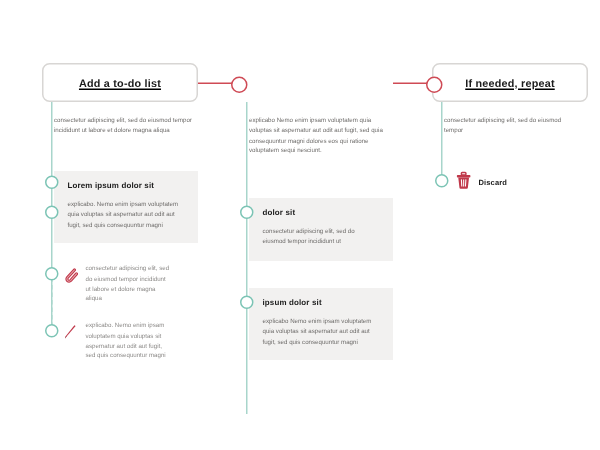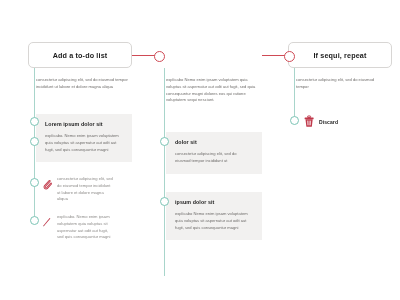--- a/index.html
+++ b/index.html
@@ -36,20 +36,21 @@
     box-sizing: border-box;
     width: 100%;
     height: 26px;
     border: 1px solid #d8d6d4;
     border-radius: 5px;
     background: #ffffff;
     display: flex;
     align-items: center;
     justify-content: center;
     z-index: 5;
+    text-decoration: underline;
   }
   .header-card-title {
     font-size: 7.2px;
     font-weight: bold;
     color: #1b1b1b;
     letter-spacing: 0.15px;
     white-space: nowrap;
   }
 
   
@@ -229,21 +230,21 @@
     <div class="note-body">consectetur adipiscing elit, sed do eiusmod tempor incididunt ut</div>
   </div>
 
   <div class="note-card" style="left:166px; top:192px; width:96px;">
     <div class="note-title">ipsum dolor sit</div>
     <div class="note-body">explicabo Nemo enim ipsam voluptatem quia voluptas sit aspernatur aut odit aut fugit, sed quis consequuntur magni</div>
   </div>
 
   <div class="column col-3">
     <div class="header-card">
-      <span class="header-card-title">If sequi, repeat</span>
+      <span class="header-card-title">If needed, repeat</span>
     </div>
   </div>
 
   <div class="lead-text" style="left:296px; top:77px; width:80px;">consectetur adipiscing elit, sed do eiusmod tempor</div>
 
   <div class="teal-node c3" style="top:116px;"></div>
   <div class="discard-row" style="left:304px; top:113px;">
     <span class="icon-shape">
       <svg width="11" height="12" viewBox="0 0 11 12">
         <rect x="0.6" y="2.6" width="9.0" height="1.7" rx="0.5" fill="#c0394b"></rect>

